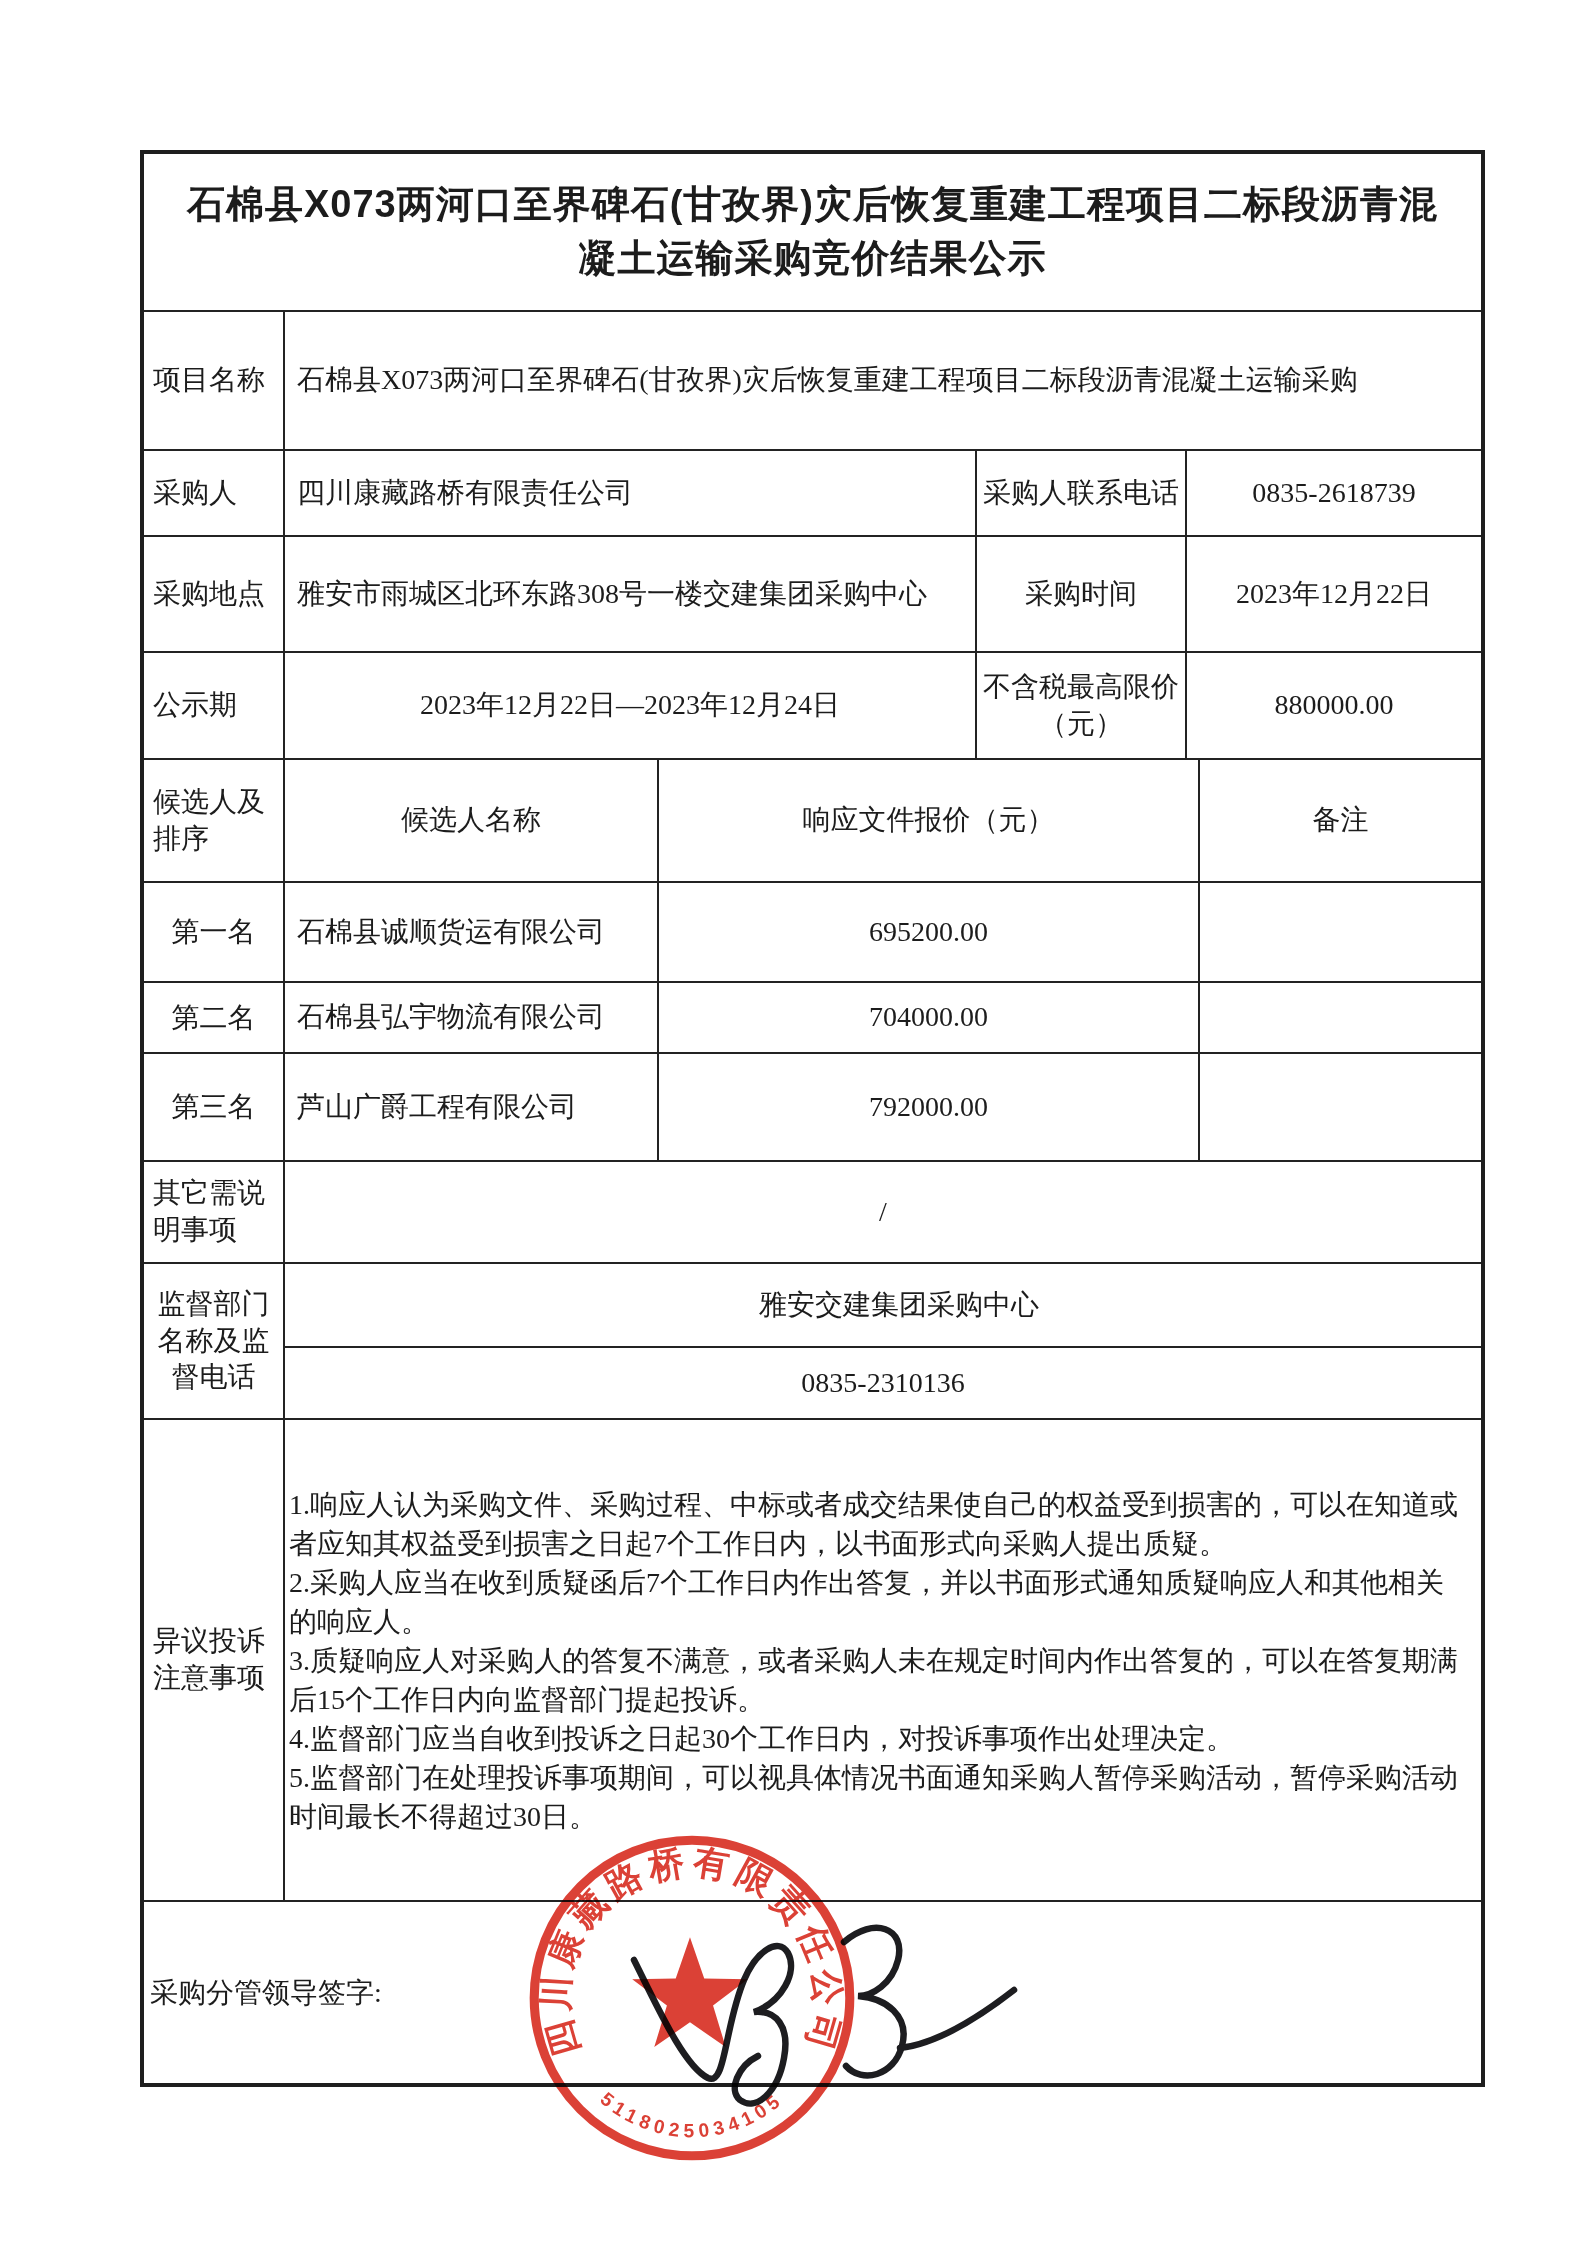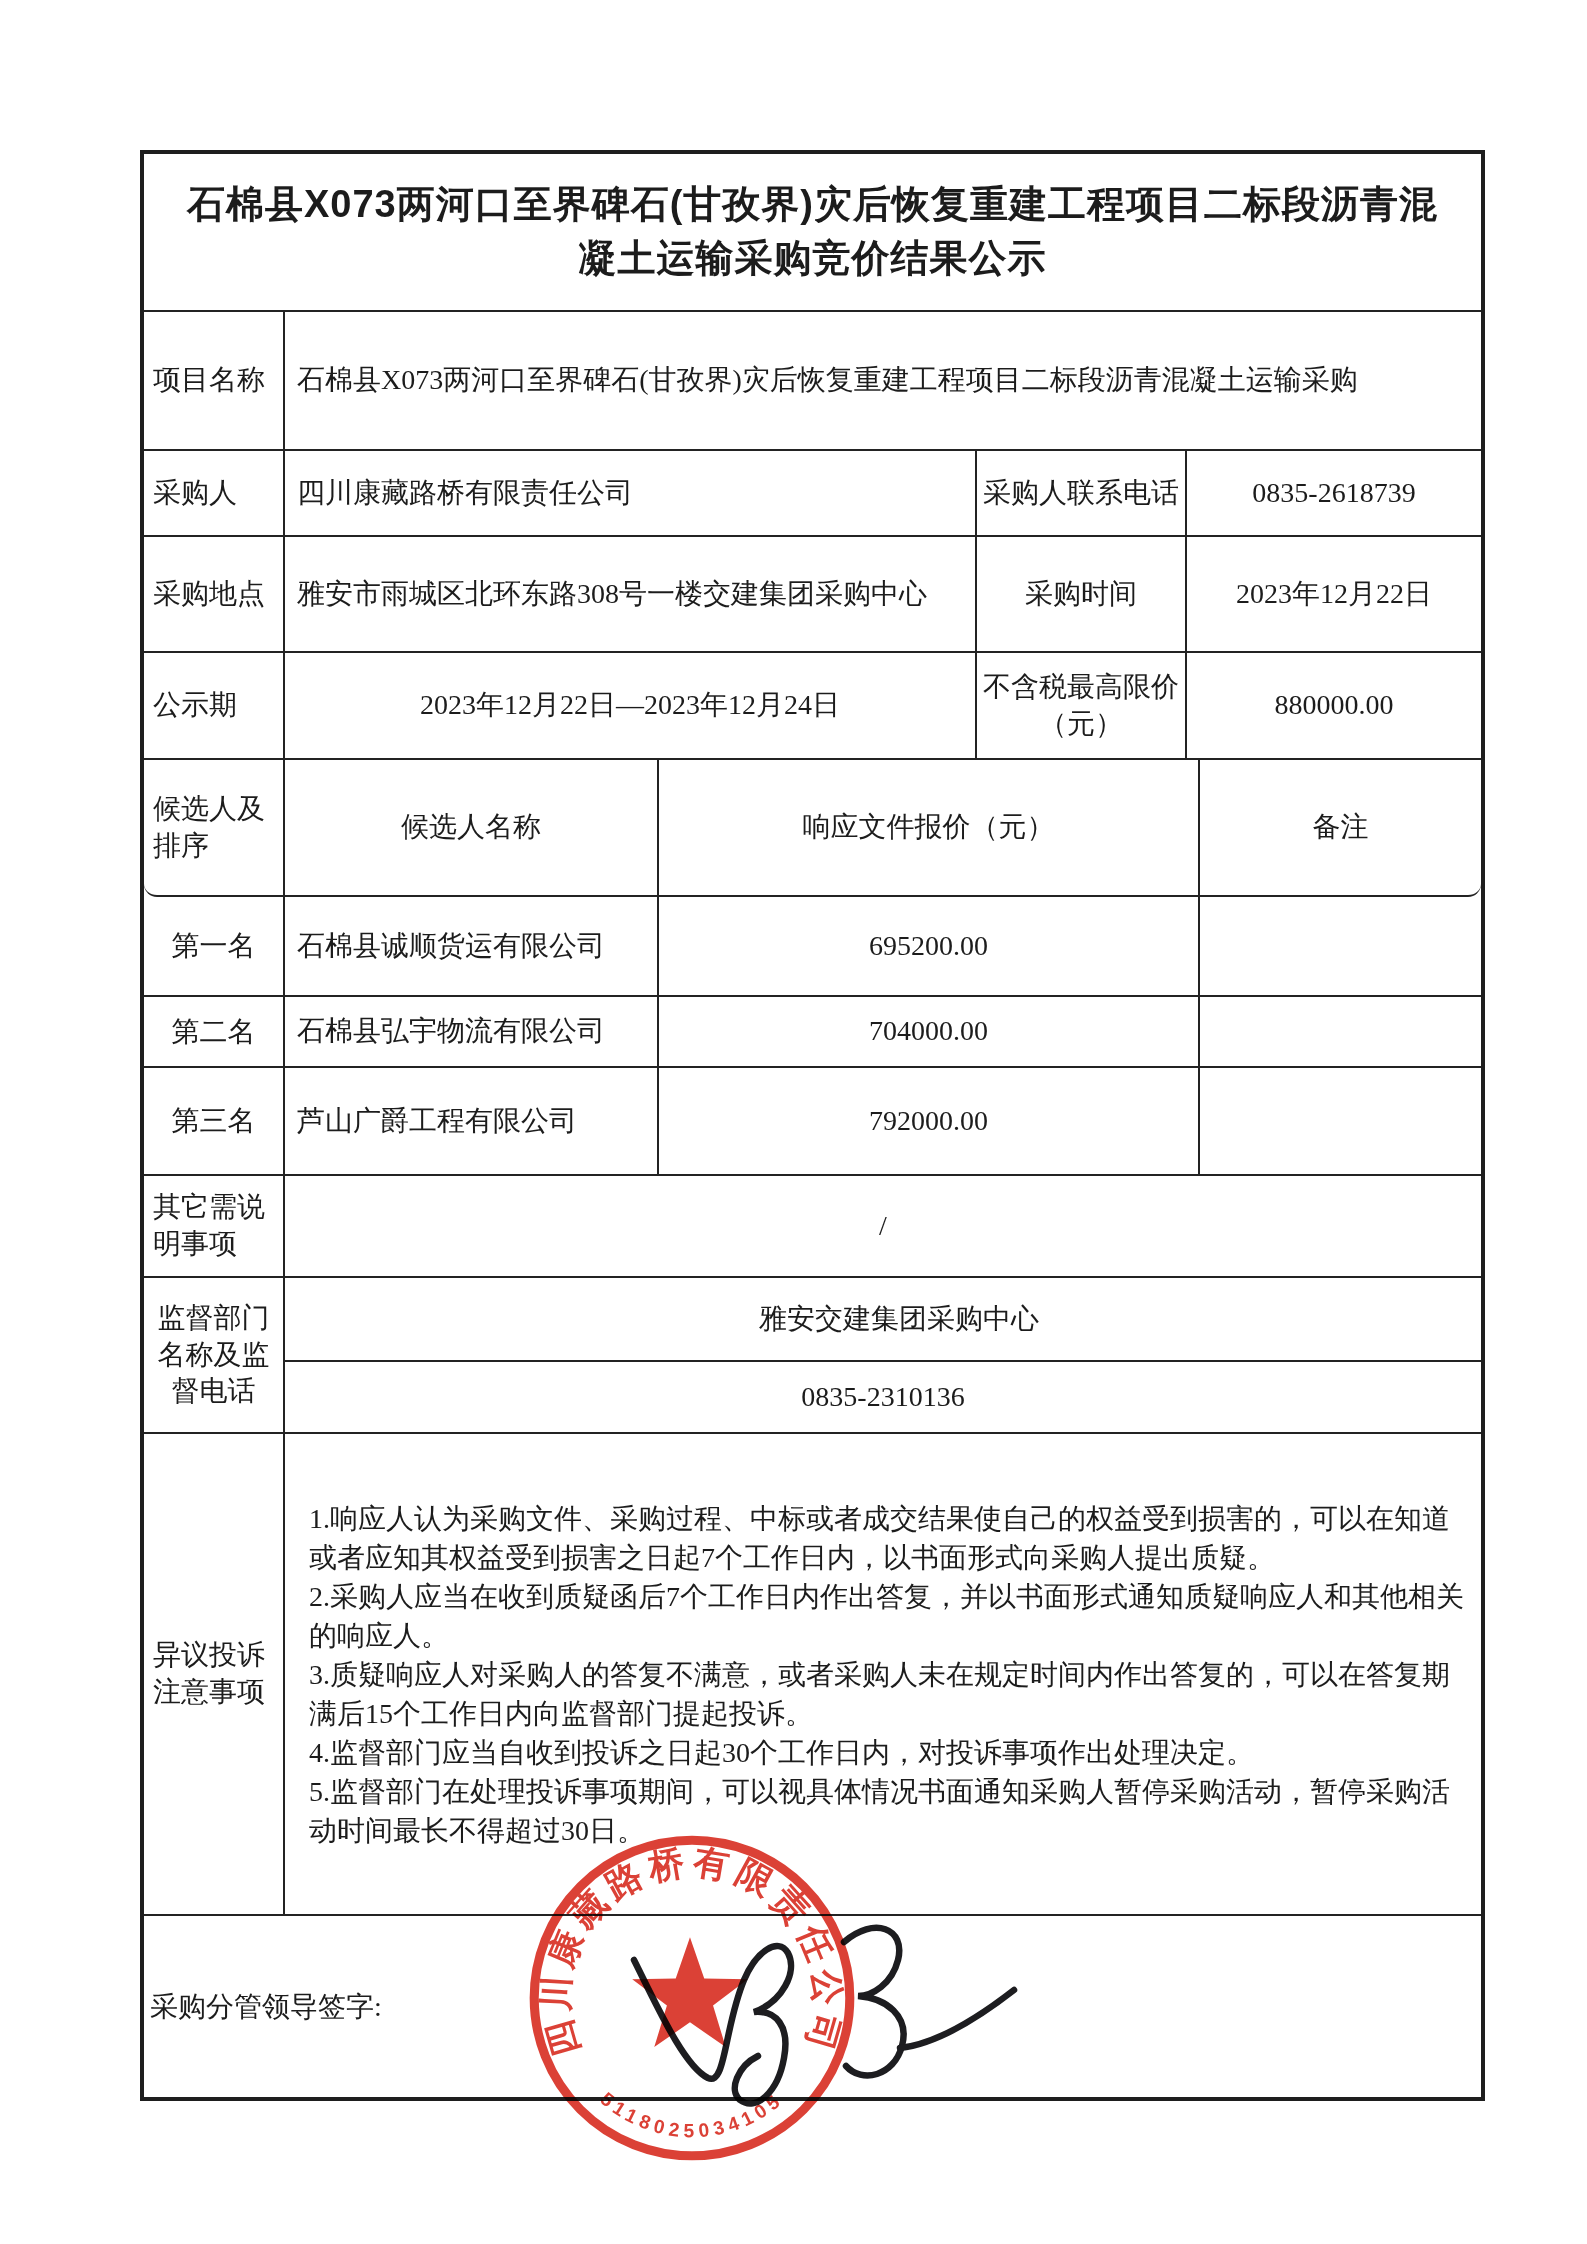--- a/index.html
+++ b/index.html
@@ -29,21 +29,21 @@
   .val-left { padding-left: 12px; font-size: 28px; line-height: 1.32; }
   .val-center { justify-content: center; text-align: center; font-size: 28px; line-height: 1.32; }
   .wrap4 { width: 141px; }
   .wrap4 .inner { width: 122px; }
 
   .r-title   { height: 158px; }
   .r-project { height: 139px; }
   .r-purch   { height: 86px; }
   .r-loc     { height: 116px; }
   .r-pub     { height: 107px; }
-  .r-chead   { height: 137px; border-radius: 13px; }
+  .r-chead   { height: 123px; }
   .r-c1      { height: 100px; }
   .r-c2      { height: 71px; }
   .r-c3      { height: 108px; }
   .r-other   { height: 102px; }
   .r-superv  { height: 156px; }
   .r-object  { height: 482px; }
   .r-sign    { height: 181px; border-radius: 15px; }
 
   .title-cell {
     width: 100%;
@@ -67,21 +67,21 @@
   .k-price  { width: 541px; }
   .k-remark { flex: 1; }
 
   .sup-stack { flex: 1; display: flex; flex-direction: column; }
   .sup-top { height: 84px; border-bottom: 2px solid #232323; display: flex; align-items: center; justify-content: center; font-size: 28px; padding-left: 32px; }
   .sup-bot { flex: 1; display: flex; align-items: center; justify-content: center; font-size: 28px; }
   .lbl-center { text-align: center; padding-left: 0; justify-content: center; }
 
   .obj-text {
     flex: 1; display: flex; flex-direction: column; justify-content: center;
-    padding: 10px 16px 10px 24px;
+    padding: 10px 16px 10px 4px;
     font-size: 28px; line-height: 39px;
   }
   .sign-cell { width: 100%; padding-left: 6px; font-size: 28px; }
 
   
   .seal {
     position: absolute;
     left: 518px; top: 1820px;
     width: 348px; height: 352px;
     mix-blend-mode: multiply;

